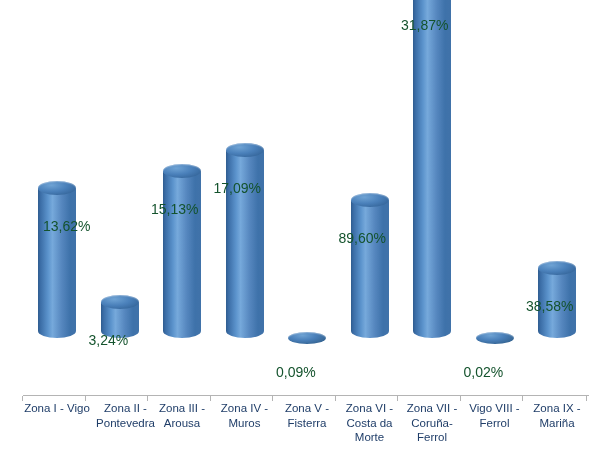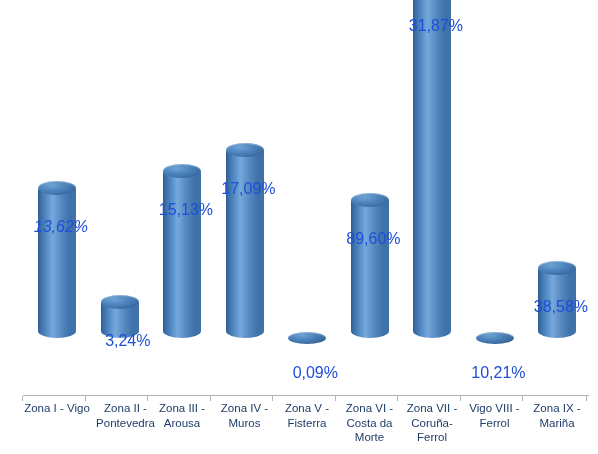--- a/index.html
+++ b/index.html
@@ -112,23 +112,23 @@
         #6ea2d3 0%,
         #4a80ba 40%,
         #33628f 82%,
         #2a527c 100%);
   }
 
   
   .value-label {
     position: absolute;
     width: 62px;
-    text-align: right;
-    font-size: 16px;
-    color: #1d4ed8;
+    text-align: left;
+    font-size: 14px;
+    color: #14532d;
     font-family: "Liberation Sans", sans-serif;
     white-space: nowrap;
   }
 
   
   .cat-row {
     position: absolute;
     left: 0;
     top: 401px;
     width: 495px;
@@ -187,28 +187,28 @@
           <div class="cyl" style="height: 351.207px;"></div>
         </div>
         <div class="bar-slot" style="left: 463.5px;">
           <div class="cyl flat" style="height: 0px;"></div>
         </div>
         <div class="bar-slot" style="left: 526px;">
           <div class="cyl" style="height: 70.3076px;"></div>
         </div>
       </div>
     <div id="value-labels">
-        <div class="value-label" style="left: 26px; top: 217.908px; font-style: italic;">13,62%</div>
+        <div class="value-label" style="left: 43px; top: 217.908px;">13,62%</div>
         <div class="value-label" style="left: 88.5px; top: 332.295px;">3,24%</div>
         <div class="value-label" style="left: 151px; top: 201.267px;">15,13%</div>
         <div class="value-label" style="left: 213.5px; top: 179.668px;">17,09%</div>
         <div class="value-label" style="left: 276px; top: 364px;">0,09%</div>
         <div class="value-label" style="left: 338.5px; top: 229.699px;">89,60%</div>
         <div class="value-label" style="left: 401px; top: 16.7926px;">31,87%</div>
-        <div class="value-label" style="left: 463.5px; top: 364px;">10,21%</div>
+        <div class="value-label" style="left: 463.5px; top: 364px;">0,02%</div>
         <div class="value-label" style="left: 526px; top: 297.692px;">38,58%</div>
       </div>
   </div>
 
   <div class="cat-row" id="cat-row">
       <div class="cat-label" style="left: 24px;">
         <div>Zona I - Vigo</div>
       </div>
       <div class="cat-label" style="left: 86.5px; margin-left: 6px;">
         <div>Zona II -</div>

